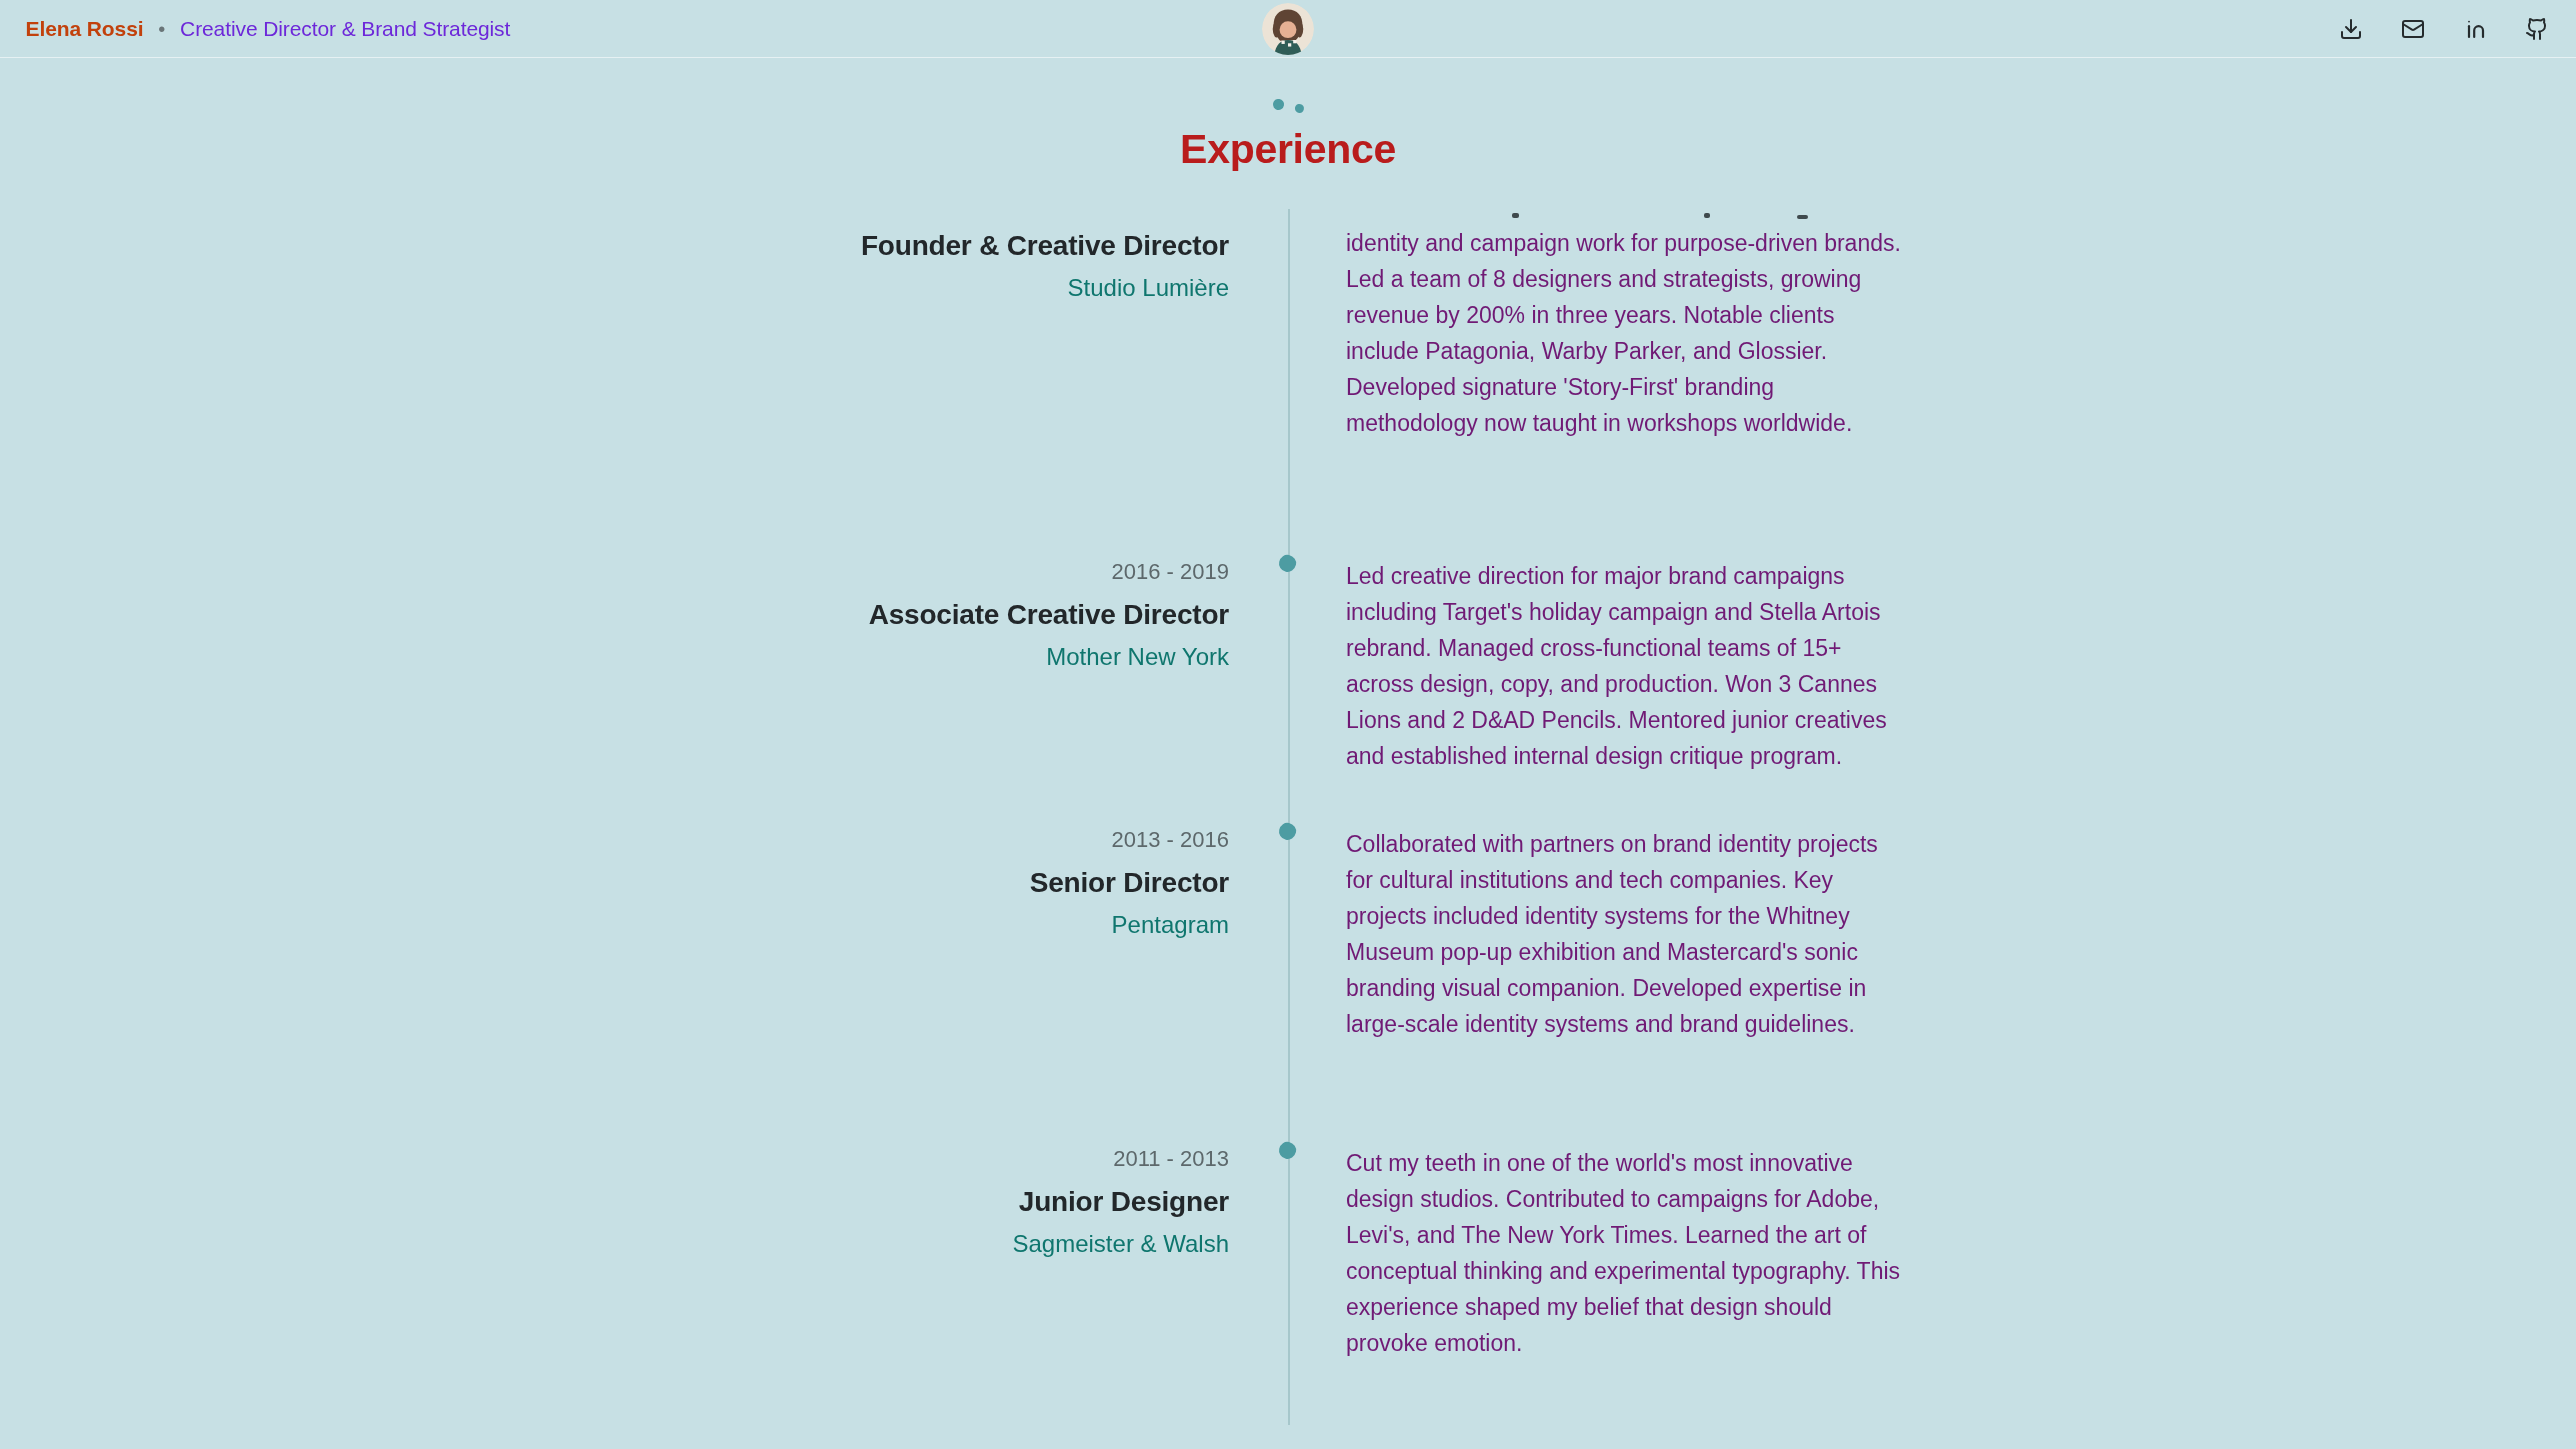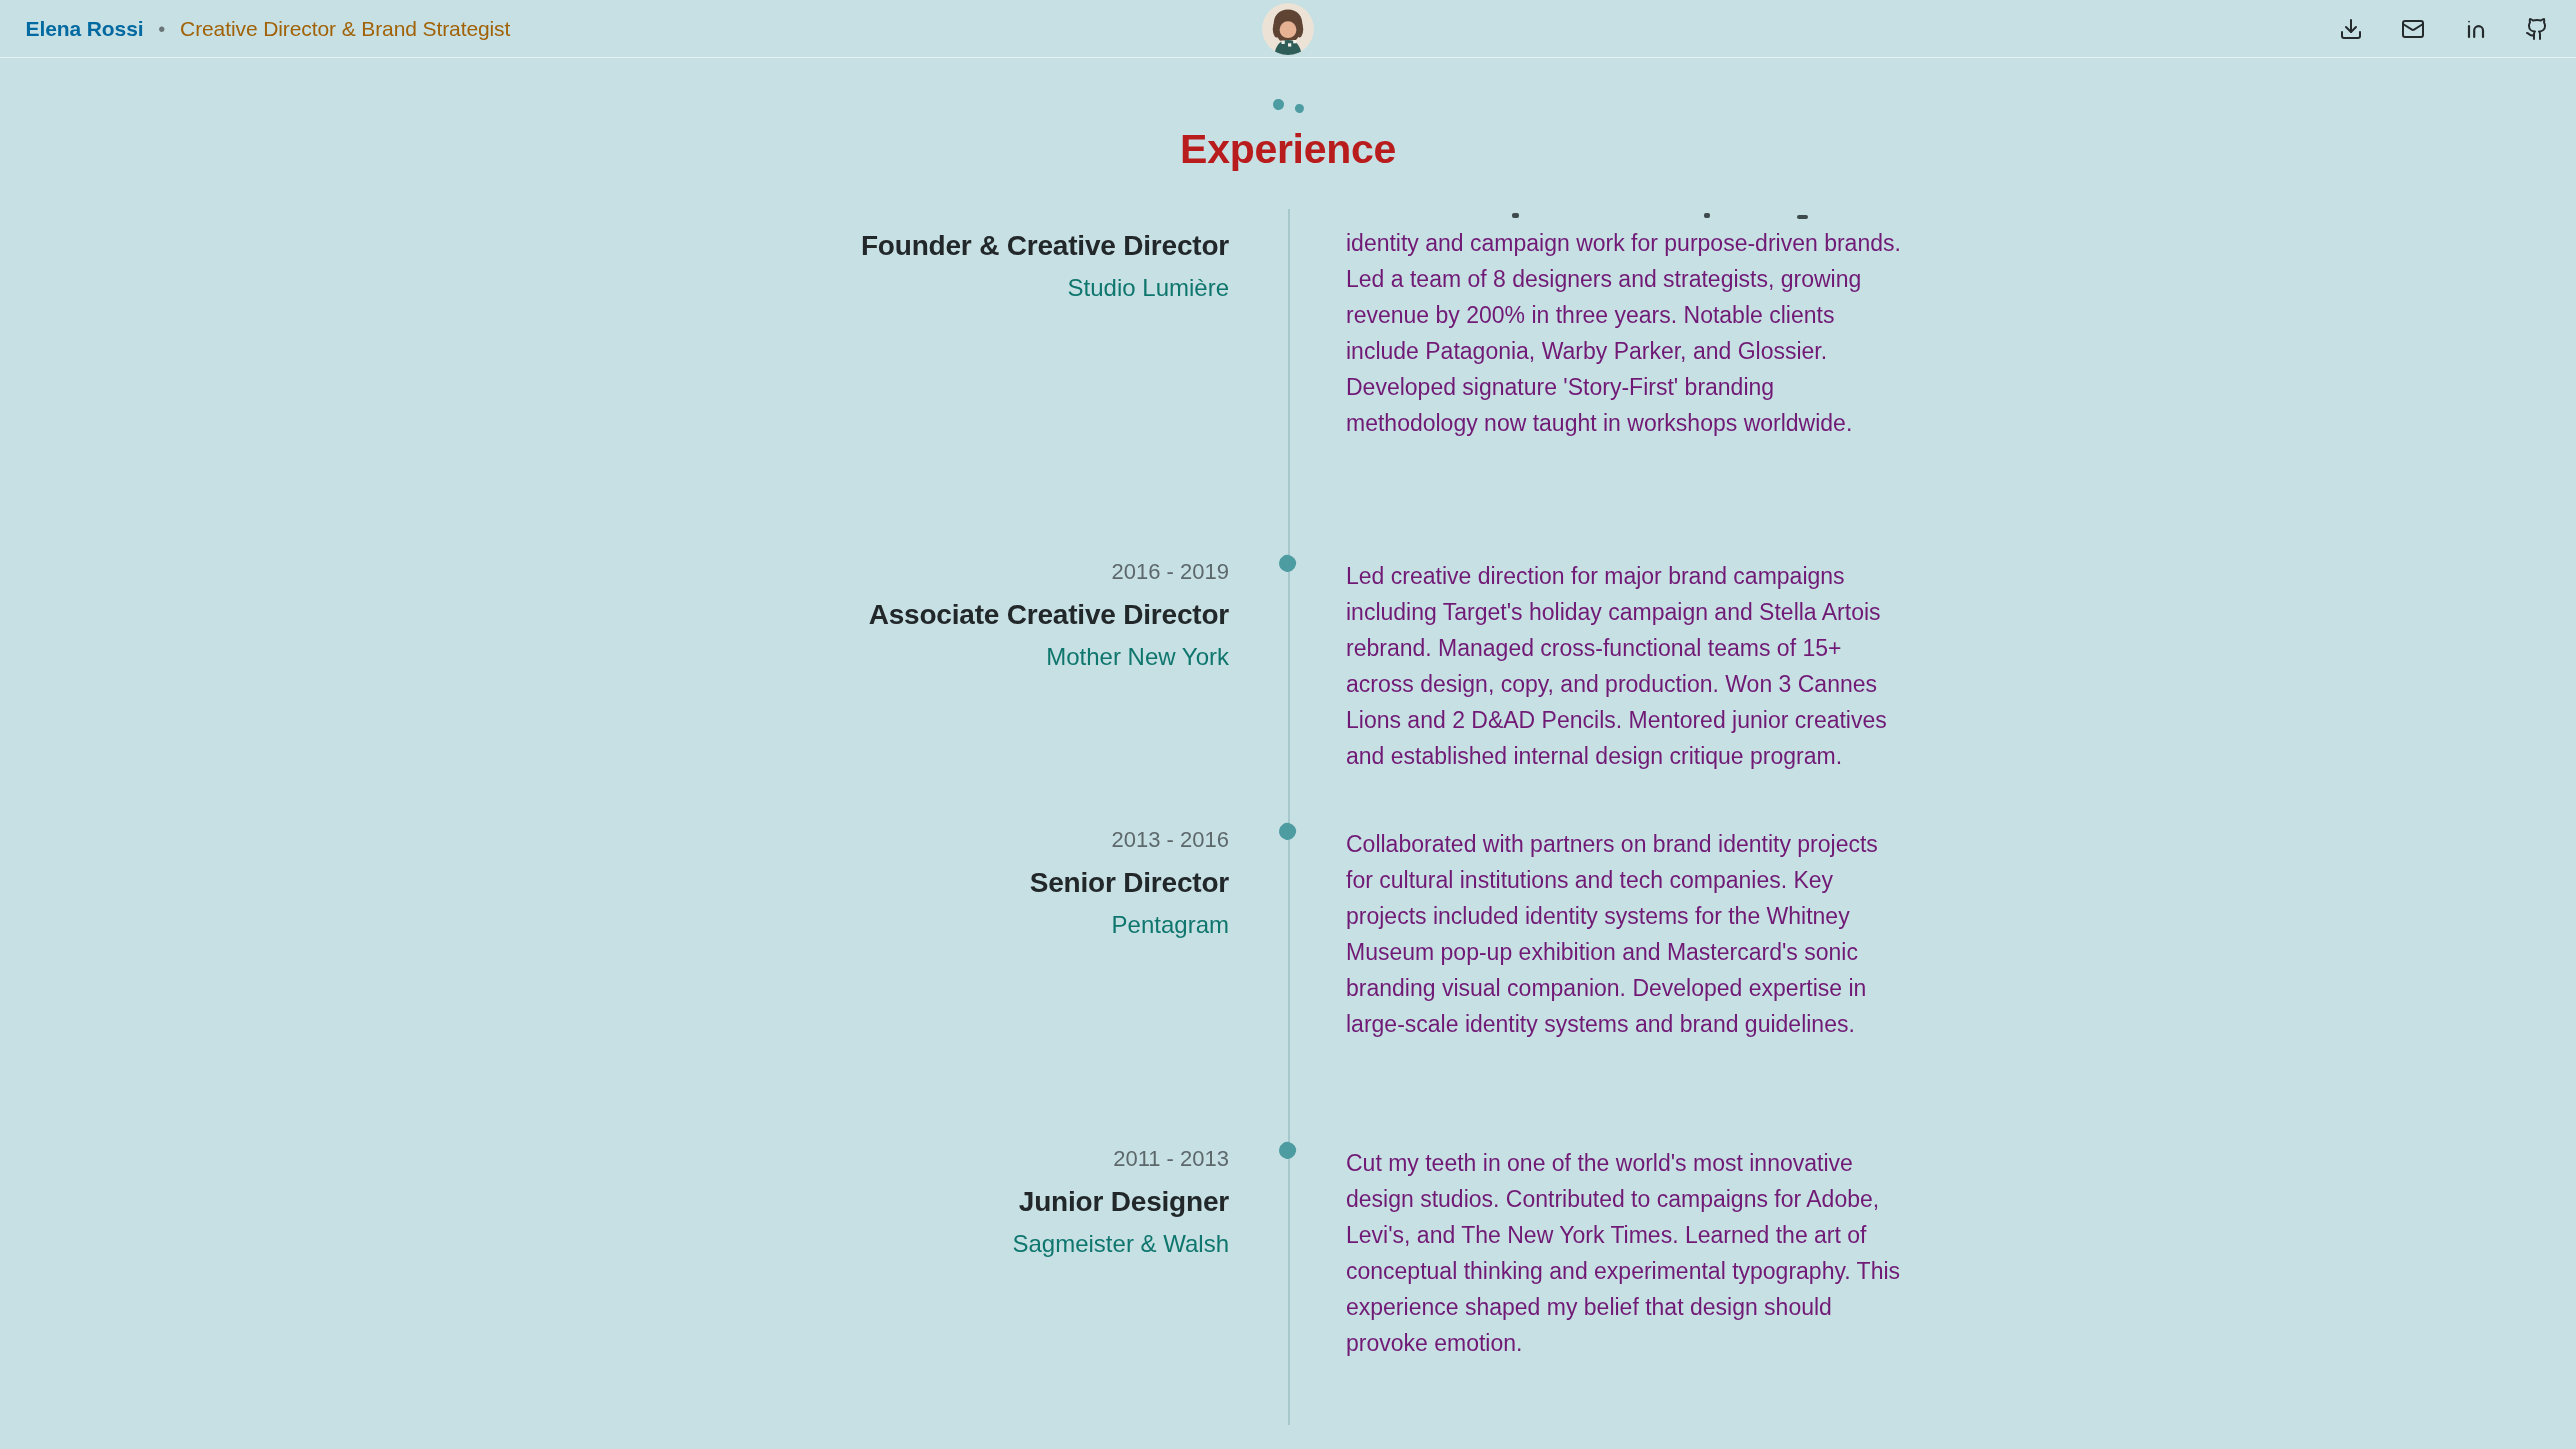--- a/index.html
+++ b/index.html
@@ -14,23 +14,23 @@
 
   
   .header {
     position:absolute; top:0; left:0; width:2576px; height:58px;
     display:flex; align-items:center;
     padding:0 20px 0 25.5px;
     border-bottom:1.3px solid rgba(255,255,255,0.55);
     z-index:10;
   }
   .header-left { display:flex; align-items:center; gap:14.8px; }
-  .header-name { font-size:21px; font-weight:700; color:#0369a1; letter-spacing:-0.1px; }
+  .header-name { font-size:21px; font-weight:700; color:#c2410c; letter-spacing:-0.1px; }
   .header-sep { color:#6a7578; font-size:20px; line-height:1; }
-  .header-role { font-size:21px; color:#a16207; letter-spacing:-0.1px; }
+  .header-role { font-size:21px; color:#6d28d9; letter-spacing:-0.1px; }
 
   .avatar {
     position:absolute; left:50%; top:2.7px; transform:translateX(-50%);
     width:52px; height:52px; border-radius:50%; overflow:hidden;
     cursor:pointer;
   }
 
   .header-icons {
     margin-left:auto;
     display:flex; align-items:center; gap:35px;

